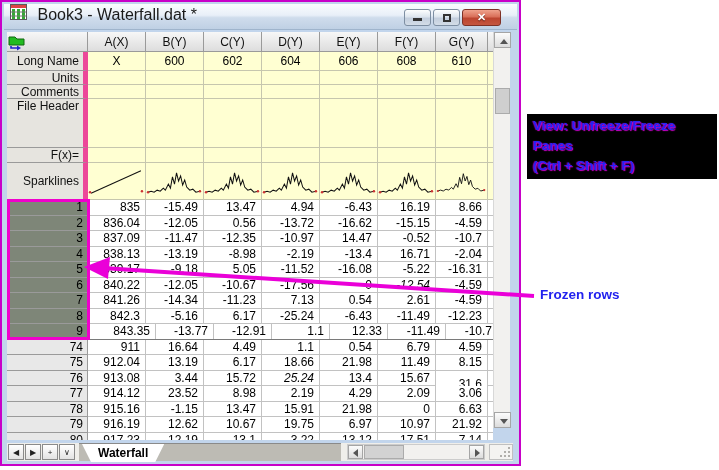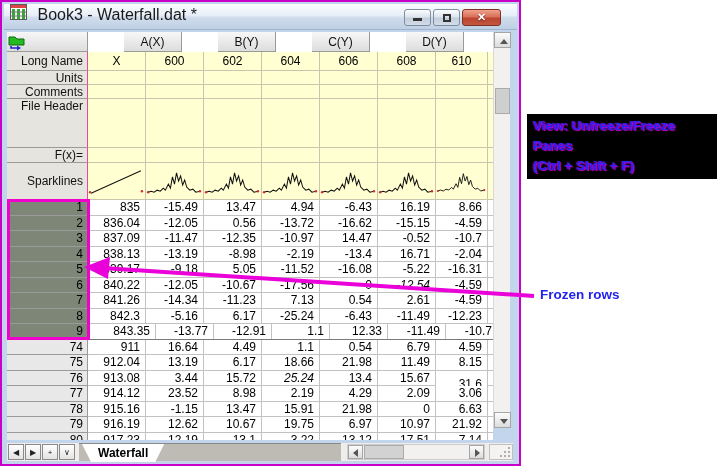--- a/index.html
+++ b/index.html
@@ -31,21 +31,21 @@
 
   
   #sheet { position:absolute; left:5px; top:30px; width:486px; height:408px;
            overflow:hidden; background:#ffffff; font-size:12px; }
   .trow { display:flex; width:486px; }
   .cell { flex:0 0 auto; border-right:1px solid #c2c2c2; border-bottom:1px solid #c2c2c2;
           overflow:hidden; white-space:nowrap; display:flex; align-items:center; }
   .hdrcell { background:linear-gradient(#f7f7f7,#dddddd);
              border-right:1px solid #9a9a9a; border-bottom:1px solid #9a9a9a;
              justify-content:center; color:#111; }
-  .rowlabel { background:#e6e4df; border-right:1px solid #ec4899; border-bottom:1px solid #9a9a9a;
+  .rowlabel { background:#e6e4df; border-right:5px solid #ec4899; border-bottom:1px solid #9a9a9a;
               justify-content:flex-end; padding-right:4px; color:#111; }
   .ycell { background:#ffffd2; justify-content:center; border-right:1px solid #c6c6ae;
            border-bottom:1px solid #c6c6ae; }
   .dcell { background:#ffffff; justify-content:flex-end; padding-right:5px; color:#000; }
   .rownum { background:#e8e8e8; border-right:1px solid #9a9a9a; border-bottom:1px solid #9a9a9a;
             justify-content:flex-end; padding-right:4px; }
   .rownum.frozen { background:#7e8678; color:#000; }
   .filler { border-right:none; }
   #freeze-divider { position:absolute; left:0; top:307px; width:486px; height:1px;
                     background:#7a7a7a; z-index:5; }
@@ -127,21 +127,21 @@
             <span class="glyph-restore"></span>
           </div>
         <div class="winbtn close">
             <span class="glyph-close">✕</span>
           </div>
       </div>
     </div>
 
     <div id="sheet">
 
-    <div class="trow" style="height: 20px; gap: 36px;">
+    <div class="trow" style="height: 20px;">
           <div class="cell hdrcell" style="width: 81px; height: 20px; justify-content: flex-start;">
             <svg viewBox="0 0 20 18" width="20" height="18">
               <path d="M2,4 L8,4 L10,6 L17,6 L17,12 L2,12 Z" fill="#22bb22" stroke="#116611"></path>
               <path d="M4,13 L4,15 L11,15" fill="none" stroke="#2222cc" stroke-width="1.6"></path>
               <polygon points="10,12.5 14,15 10,17.5" fill="#2222cc"></polygon>
             </svg>
           </div>
           <div class="cell hdrcell" style="width: 58px; height: 20px;">A(X)</div>
           <div class="cell hdrcell" style="width: 58px; height: 20px;">B(Y)</div>
           <div class="cell hdrcell" style="width: 58px; height: 20px;">C(Y)</div>

